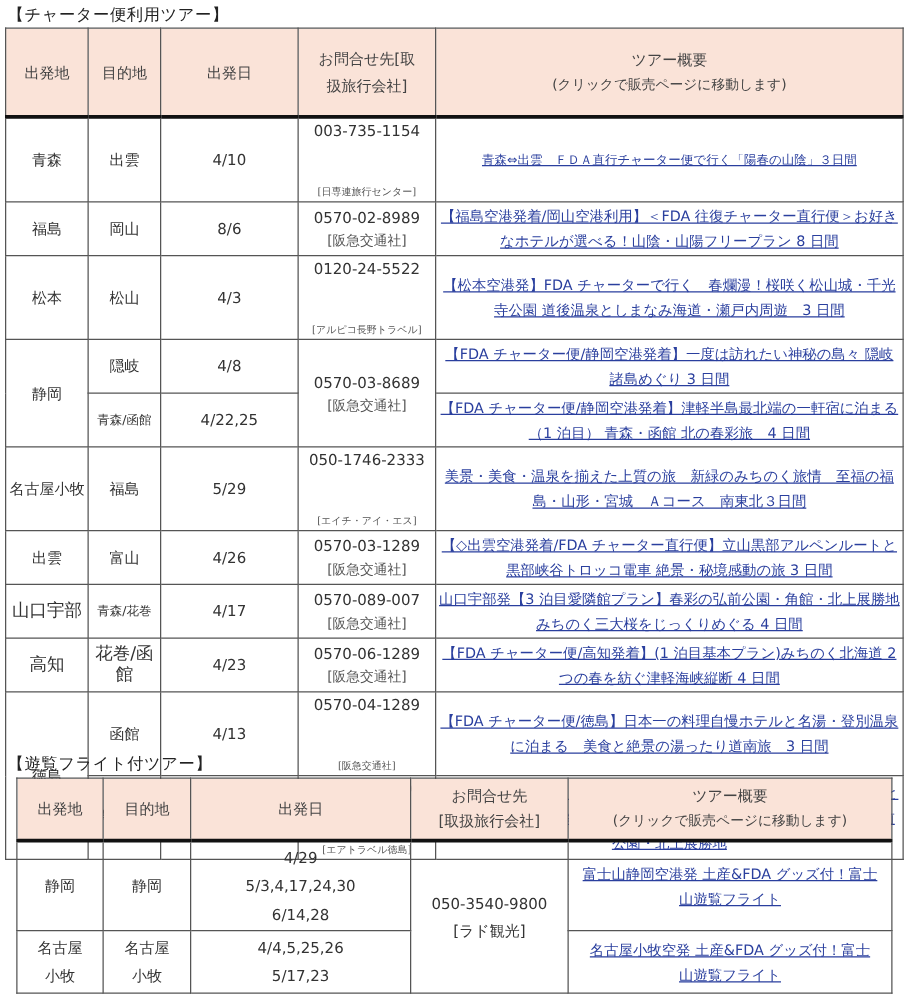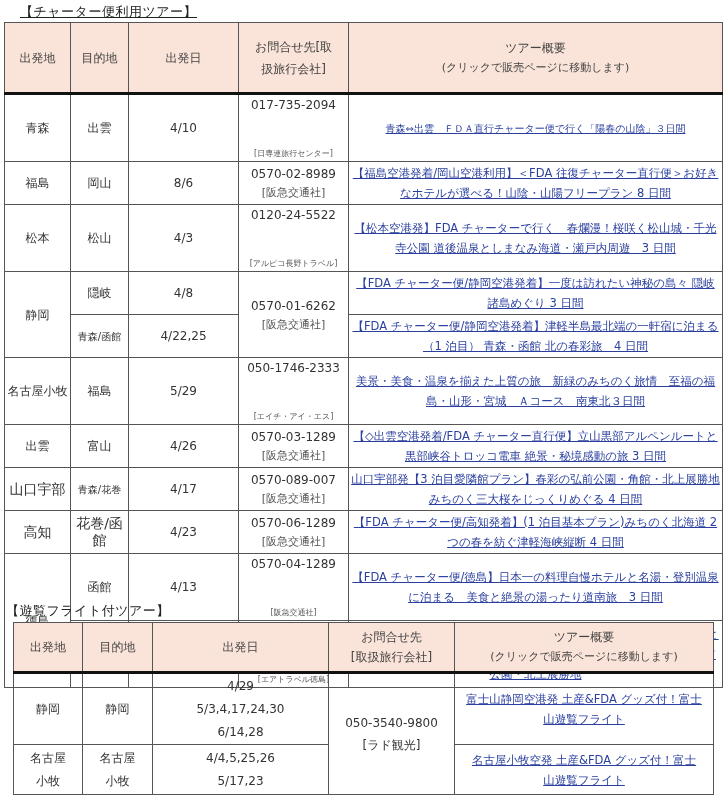--- a/index.html
+++ b/index.html
@@ -29,21 +29,21 @@
   a.tour-link {
     color: #2a3f9e; text-decoration: underline; font-size: 11.5px; line-height: 20px;
   }
   a.tour-link.sm { font-size: 10px; }
   #t1 { left: 4px; top: 22px; width: 718px; }
   #t2 { left: 13px; top: 622px; width: 700px; }
 </style>
 </head>
 <body>
 
-<div class="section-title" style="left:20px; top:3px;text-decoration:underline;">【チャーター便利用ツアー】</div>
+<div class="section-title" style="left:6px; top:3px;">【チャーター便利用ツアー】</div>
 
 <table id="t1" class="tours">
   <colgroup>
     <col style="width:66px">
       <col style="width:58px">
       <col style="width:110px">
       <col style="width:110px">
       <col style="width:374px">
   </colgroup>
   <thead>
@@ -57,21 +57,21 @@
         <span style="display:block; font-size:11px">(クリックで販売ページに移動します)</span>
       </th>
     </tr>
   </thead>
   <tbody>
     <tr style="height:44px">
       <td>青森</td>
       <td>出雲</td>
       <td>4/10</td>
       <td>
-          <span style="display:block">017-735-2094</span>
+          <span style="display:block">003-735-1154</span>
           <span class="sub">[日専連旅行センター]</span>
         </td>
       <td><a class="tour-link sm" href="#">青森⇔出雲　ＦＤＡ直行チャーター便で行く「陽春の山陰」３日間</a></td>
     </tr>
     <tr style="height:43px">
       <td>福島</td>
       <td>岡山</td>
       <td>8/6</td>
       <td>
           <span style="display:block">0570-02-8989</span>
@@ -87,21 +87,21 @@
           <span style="display:block">0120-24-5522</span>
           <span class="sub">[アルピコ長野トラベル]</span>
         </td>
       <td><a class="tour-link" href="#">【松本空港発】FDA チャーターで行く　春爛漫！桜咲く松山城・千光寺公園 道後温泉としまなみ海道・瀬戸内周遊　3 日間</a></td>
     </tr>
     <tr style="height:43px">
       <td rowspan="2">静岡</td>
       <td>隠岐</td>
       <td>4/8</td>
       <td rowspan="2">
-          <span style="display:block">0570-01-6262</span>
+          <span style="display:block">0570-03-8689</span>
           <span class="sub2">[阪急交通社]</span>
         </td>
       <td><a class="tour-link" href="#">【FDA チャーター便/静岡空港発着】一度は訪れたい神秘の島々 隠岐諸島めぐり 3 日間</a></td>
     </tr>
     <tr style="height:43px">
       <td class="small" style="line-height:19px">青森/函館</td>
       <td>4/22,25</td>
       <td><a class="tour-link" href="#">【FDA チャーター便/静岡空港発着】津軽半島最北端の一軒宿に泊まる（1 泊目） 青森・函館 北の春彩旅　4 日間</a></td>
     </tr>
     <tr style="height:43px">

